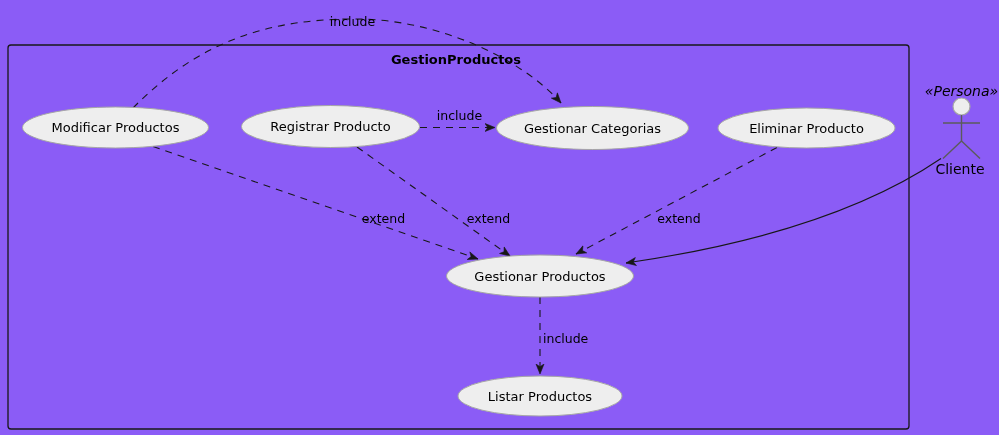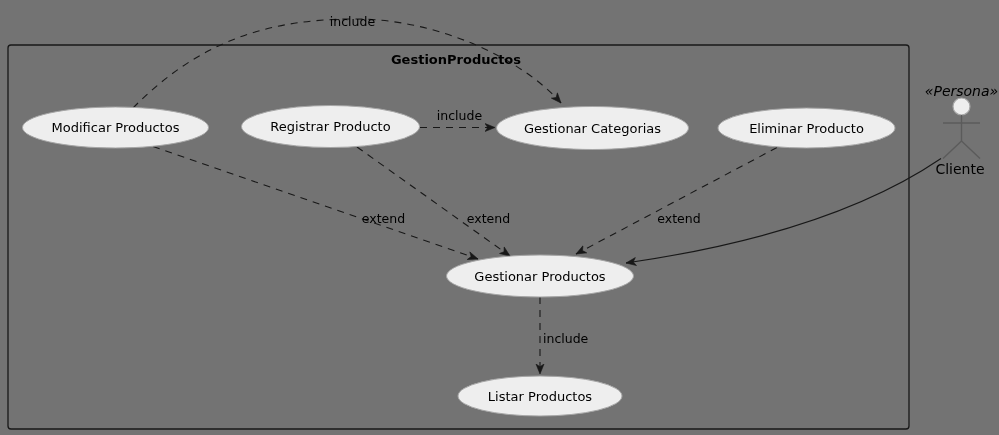--- a/index.html
+++ b/index.html
@@ -1,19 +1,19 @@
 <!DOCTYPE html>
 <html><head>
 <meta charset="utf-8">
 <style>
   html,body { margin:0; padding:0; background:#ffffff; }
   .stage {
     position:relative;
     width:999px; height:435px;
-    background:#737373;
+    background:#8b5cf6;
     font-family:"DejaVu Sans", sans-serif;
     overflow:hidden;
   }
   svg { position:absolute; left:0; top:0; }
   .uc-ellipse   { fill:#eeeeee; stroke:#a6a6a6; stroke-width:1; }
   .uc-label     { font-size:13px; fill:#000000; text-anchor:middle; }
   .edge         { fill:none; stroke:#181818; stroke-width:1.1; }
   .edge-dashed  { stroke-dasharray:7 6; }
   .edge-label   { font-size:12.5px; fill:#000000; text-anchor:middle; }
   .edge-label-start { font-size:12.5px; fill:#000000; text-anchor:start; }

